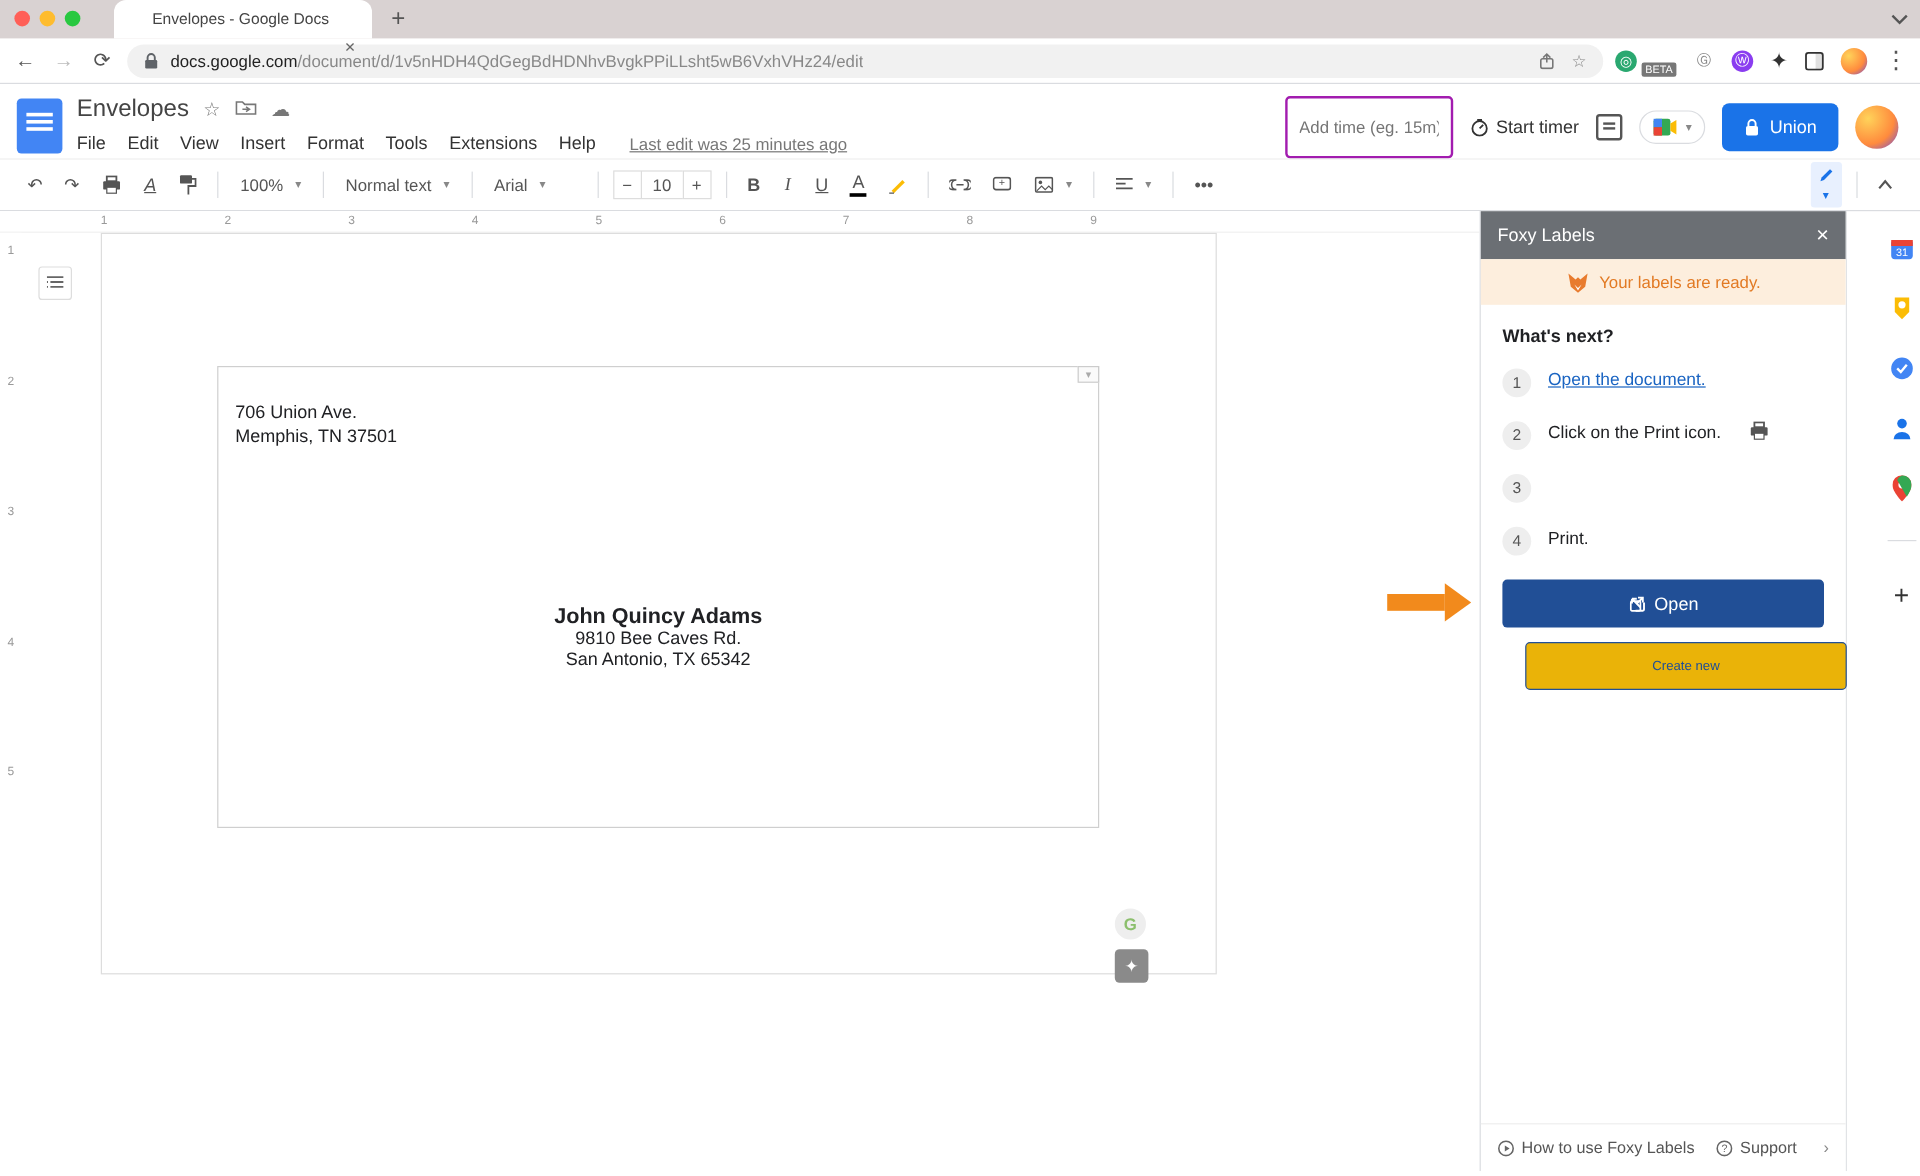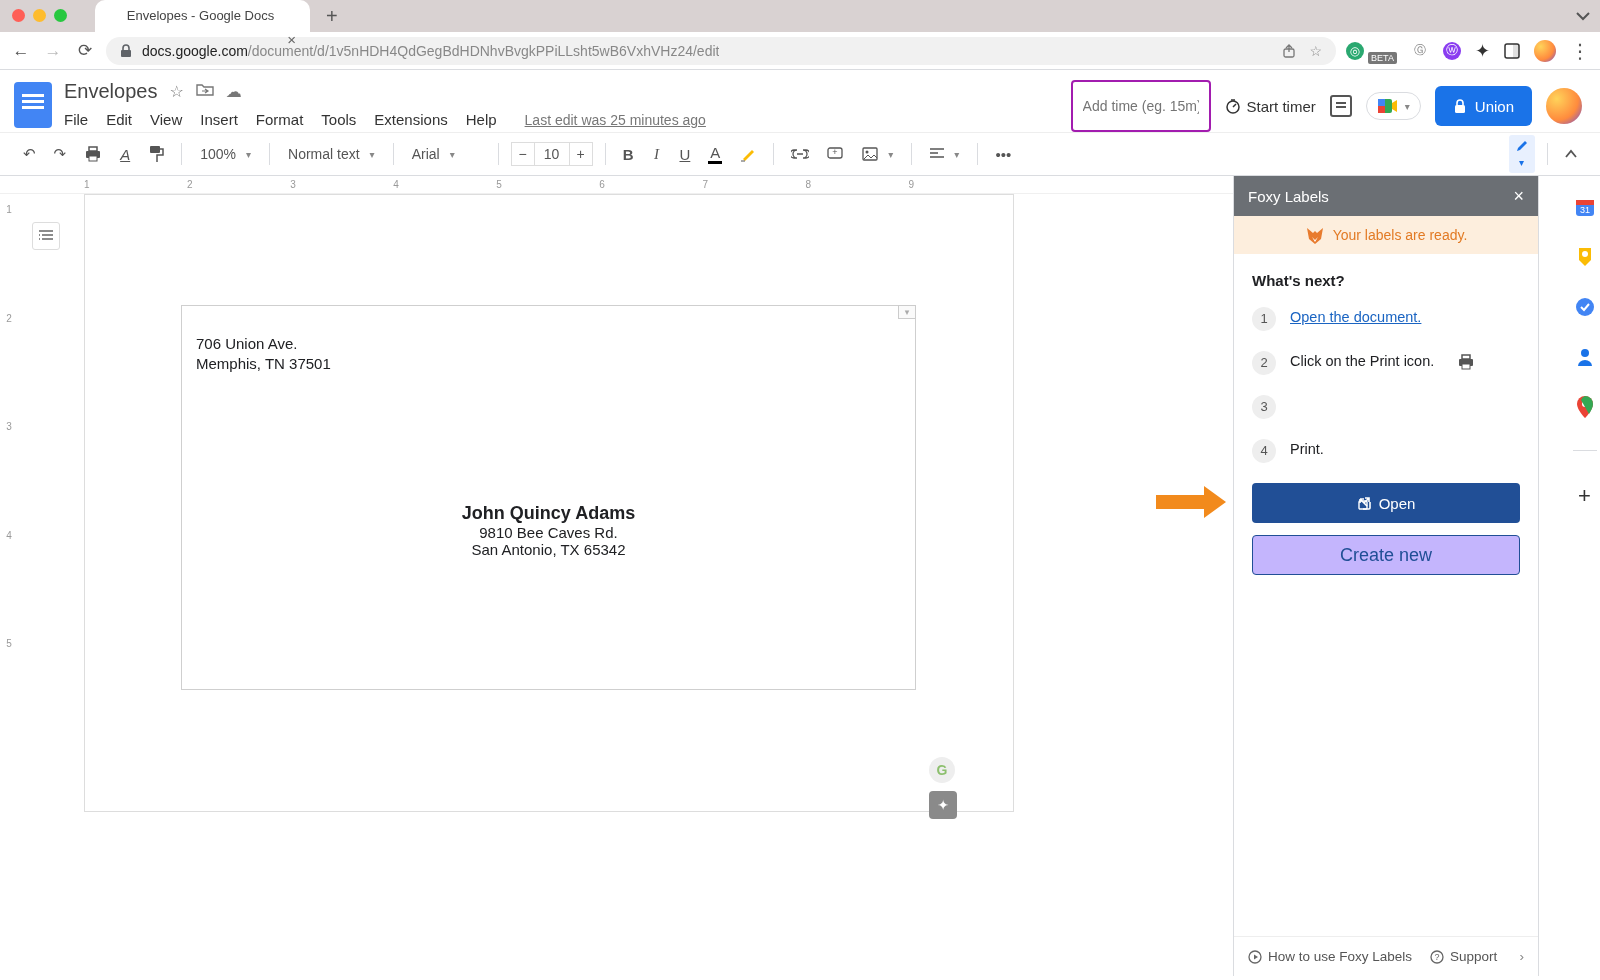--- a/index.html
+++ b/index.html
@@ -84,21 +84,21 @@
   .addon-header{height:40px;background:var(--addon-header);color:#fff;display:flex;align-items:center;padding:0 14px;font-size:15px;font-weight:500;}
   .addon-header .close{margin-left:auto;font-size:18px;cursor:pointer;}
   .addon-banner{background:var(--addon-banner);color:var(--addon-banner-text);height:38px;display:flex;align-items:center;justify-content:center;gap:8px;font-size:14px;font-weight:500;}
   .fox-ico{width:20px;height:20px;display:inline-flex;align-items:center;justify-content:center;}
   .addon-body{padding:18px;flex:1;}
   .wn-title{font-size:15px;font-weight:700;margin-bottom:18px;}
   .step{display:flex;gap:14px;align-items:flex-start;margin-bottom:20px;font-size:14.5px;line-height:1.5;}
   .step-num{width:24px;height:24px;border-radius:50%;background:#eee;display:flex;align-items:center;justify-content:center;font-size:13px;color:#555;flex:none;}
   .step a{color:#1a64c2;text-decoration:underline;}
   .addon-open{width:100%;height:40px;background:var(--addon-blue);color:#fff;border:none;border-radius:4px;font-size:15px;display:flex;align-items:center;justify-content:center;gap:8px;margin-top:10px;}
-  .addon-new{width:100%;height:40px;background:#c4b5fd;color:var(--addon-blue);border:1px solid var(--addon-blue);border-radius:4px;font-size:18px;margin-top:12px;}
+  .addon-new{width:100%;height:40px;background:#eab308;color:var(--addon-blue);border:1px solid var(--addon-blue);border-radius:4px;font-size:11px;margin-top:12px;margin-left:19px;}
   .addon-footer{height:40px;border-top:1px solid #eee;display:flex;align-items:center;padding:0 14px;gap:18px;font-size:13.5px;color:#555;}
   .addon-footer .item{display:flex;align-items:center;gap:6px;}
   .addon-footer .arrow{margin-left:auto;color:#888;}
   .arrow-callout{position:absolute;left:-78px;top:311px;width:70px;height:30px;display:flex;align-items:center;}
   .arrow-callout .shaft{flex:1;height:14px;background:#f28a1c;}
   .arrow-callout .head{width:0;height:0;border-top:16px solid transparent;border-bottom:16px solid transparent;border-left:22px solid #f28a1c;}
   
   .side-rail{width:62px;border-left:1px solid var(--g-border);display:flex;flex-direction:column;align-items:center;padding-top:20px;gap:28px;padding-left:30px;}
   .rail-ico{width:22px;height:22px;border-radius:5px;display:flex;align-items:center;justify-content:center;font-size:15px;}
   .rail-sep{width:24px;height:1px;background:var(--g-border);margin:4px 0;}
@@ -380,21 +380,21 @@
         <span>Your labels are ready.</span>
       </div>
       <div class="addon-body">
         <div class="wn-title">What's next?</div>
         <div class="step">
           <span class="step-num">1</span>
           <span><a href="#">Open the document.</a></span>
         </div>
         <div class="step">
           <span class="step-num">2</span>
-          <span style="display:flex;align-items:center;gap:23px;">
+          <span style="display:flex;align-items:flex-start;gap:23px;">
             <span>Click on the Print icon.</span>
             <svg width="18" height="16">
                 <rect x="2" y="5" width="14" height="7" rx="1" fill="#555"></rect>
                 <rect x="5" y="1" width="8" height="4" fill="none" stroke="#555" stroke-width="1.5"></rect>
                 <rect x="5" y="10" width="8" height="5" fill="#fff" stroke="#555"></rect>
               </svg>
           </span>
         </div>
         <div class="step">
           <span class="step-num">3</span>

